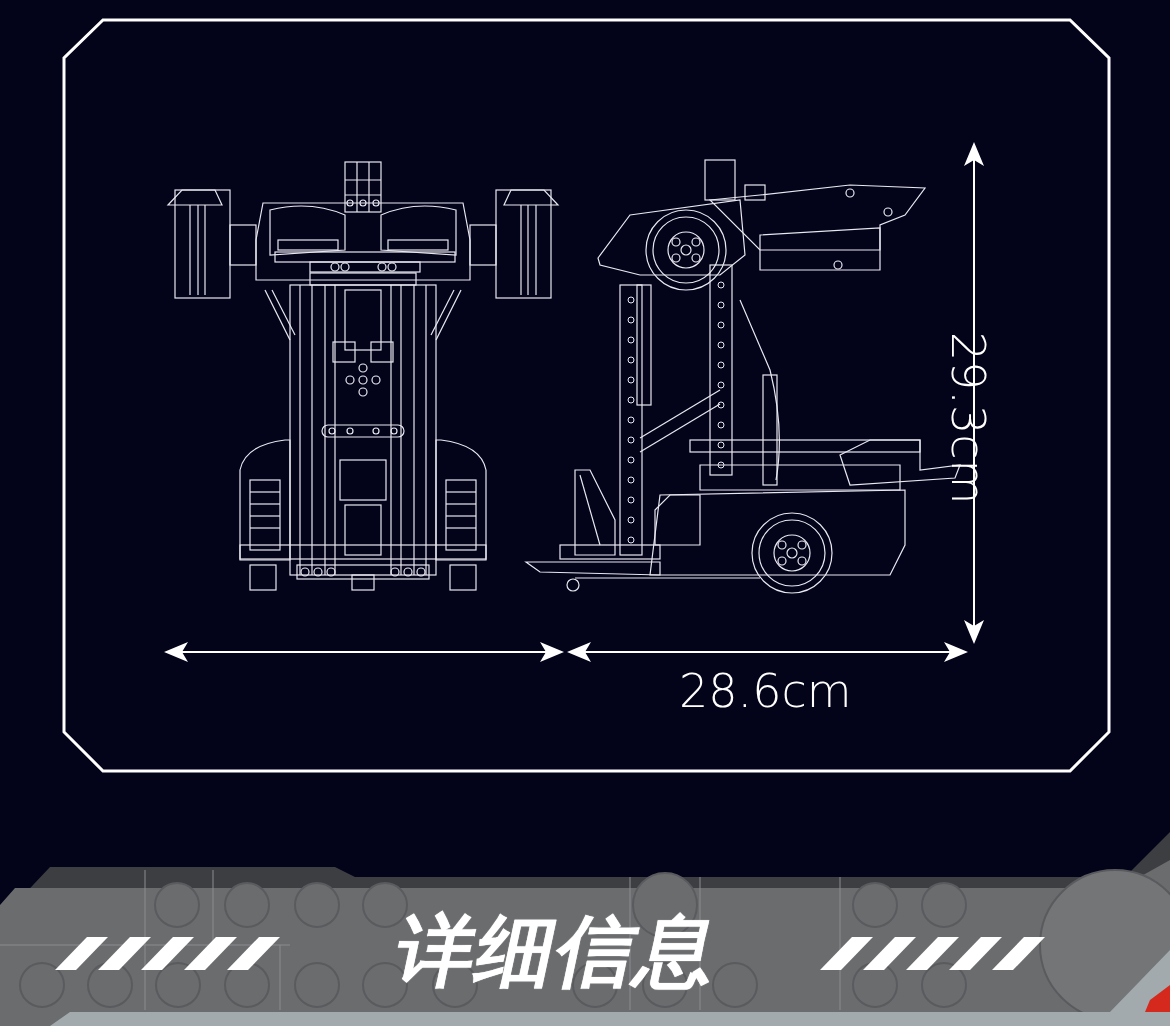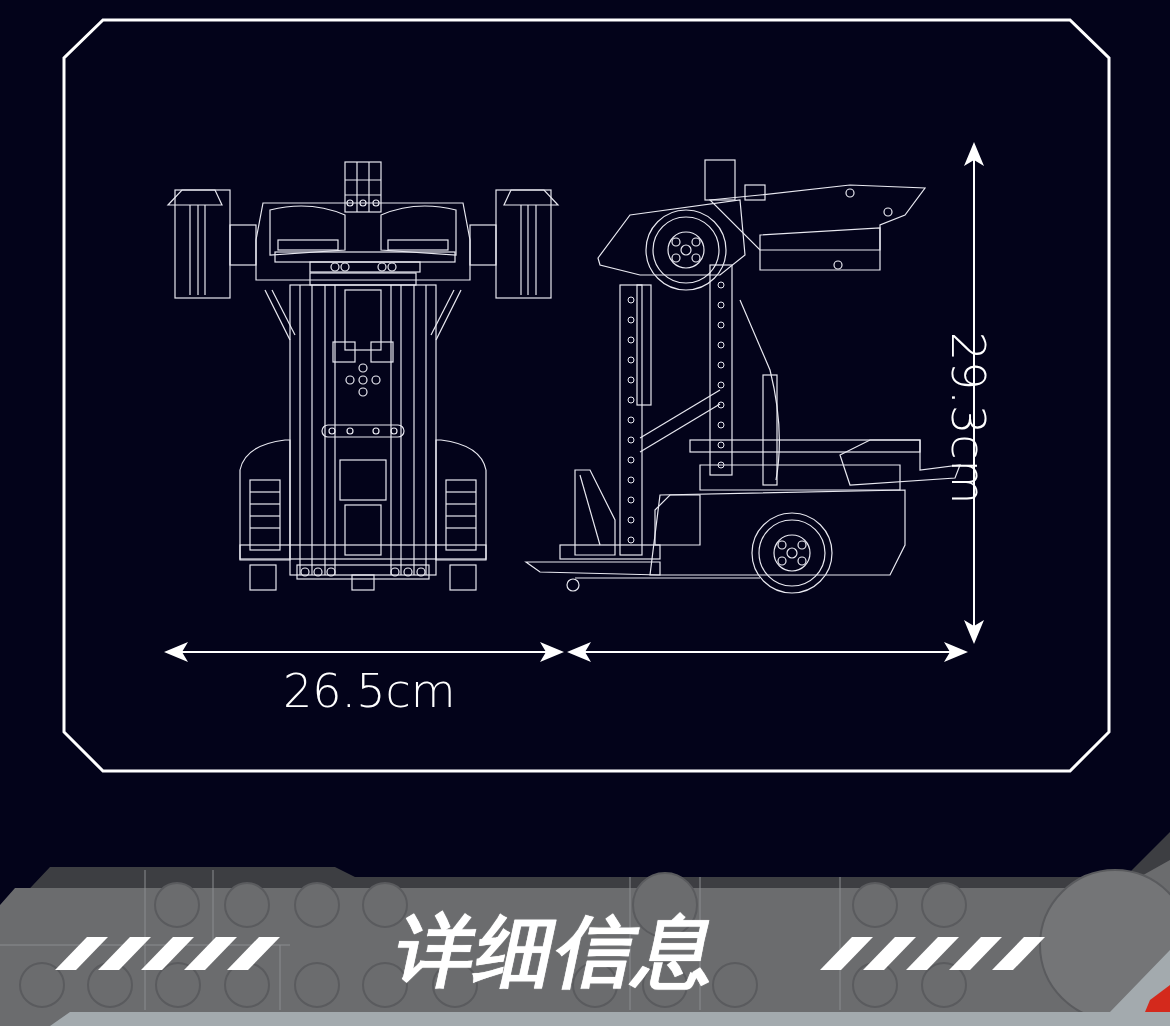--- a/index.html
+++ b/index.html
@@ -284,17 +284,17 @@
       <g fill="#ffffff">
         <polygon points="820,970 852,937 873,937 841,970"></polygon>
         <polygon points="863,970 895,937 916,937 884,970"></polygon>
         <polygon points="906,970 938,937 959,937 927,970"></polygon>
         <polygon points="949,970 981,937 1002,937 970,970"></polygon>
         <polygon points="992,970 1024,937 1045,937 1013,970"></polygon>
       </g>
     </g>
   </svg>
 
-  <div class="dim-label dim-w1">26.5cm</div>
+  <div class="dim-label dim-w2">28.6cm</div>
   <div class="dim-label dim-h">29.3cm</div>
 
   <div class="banner-title">详细信息</div>
 </div>
 
 </body></html>

